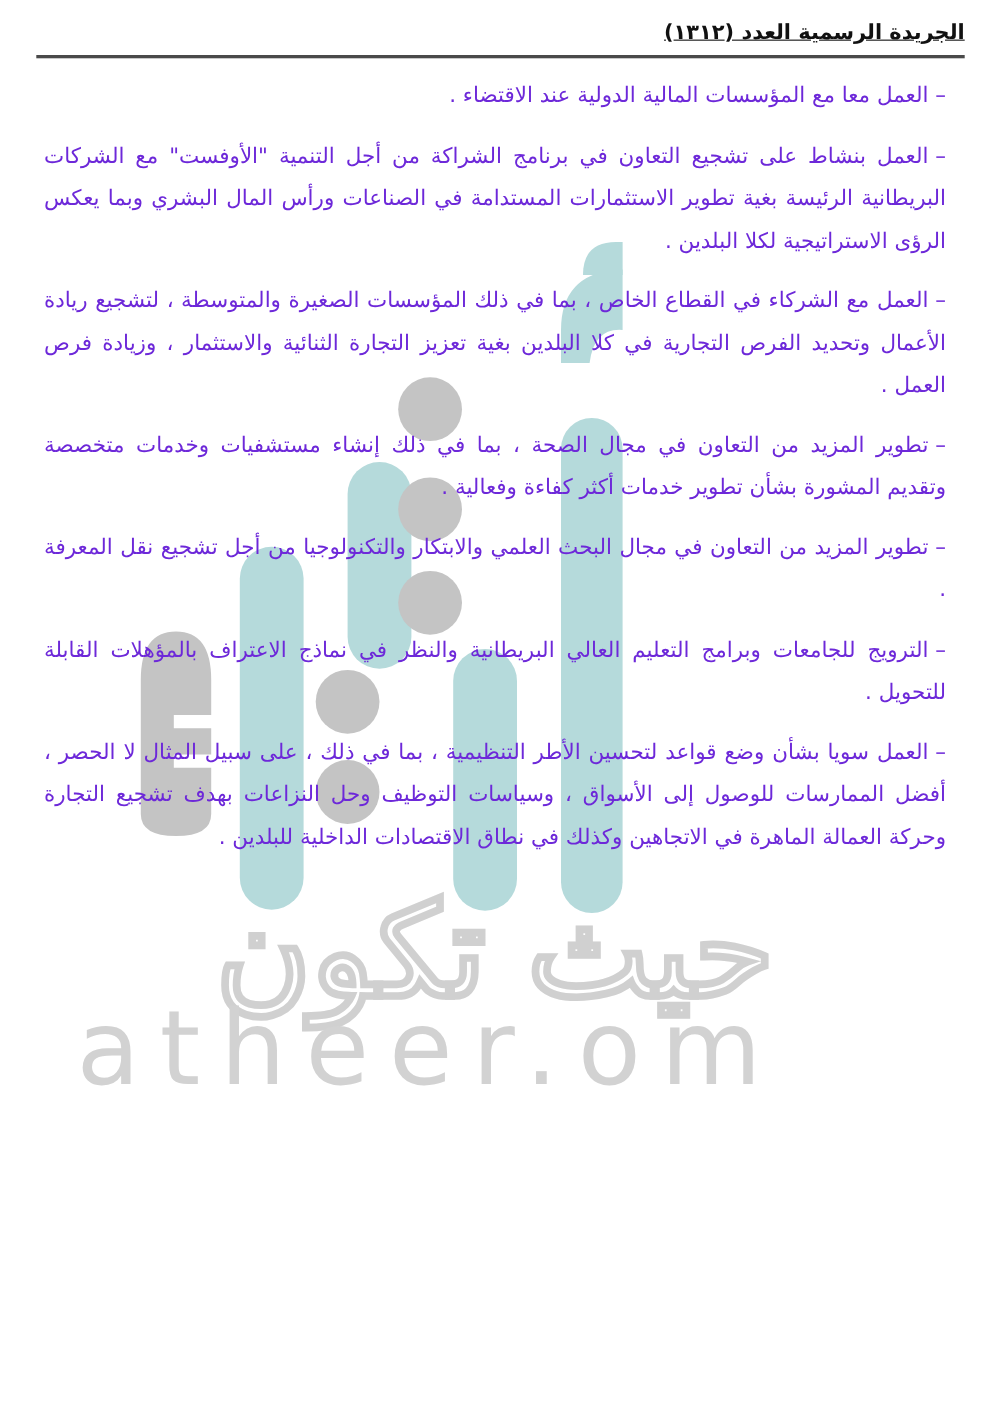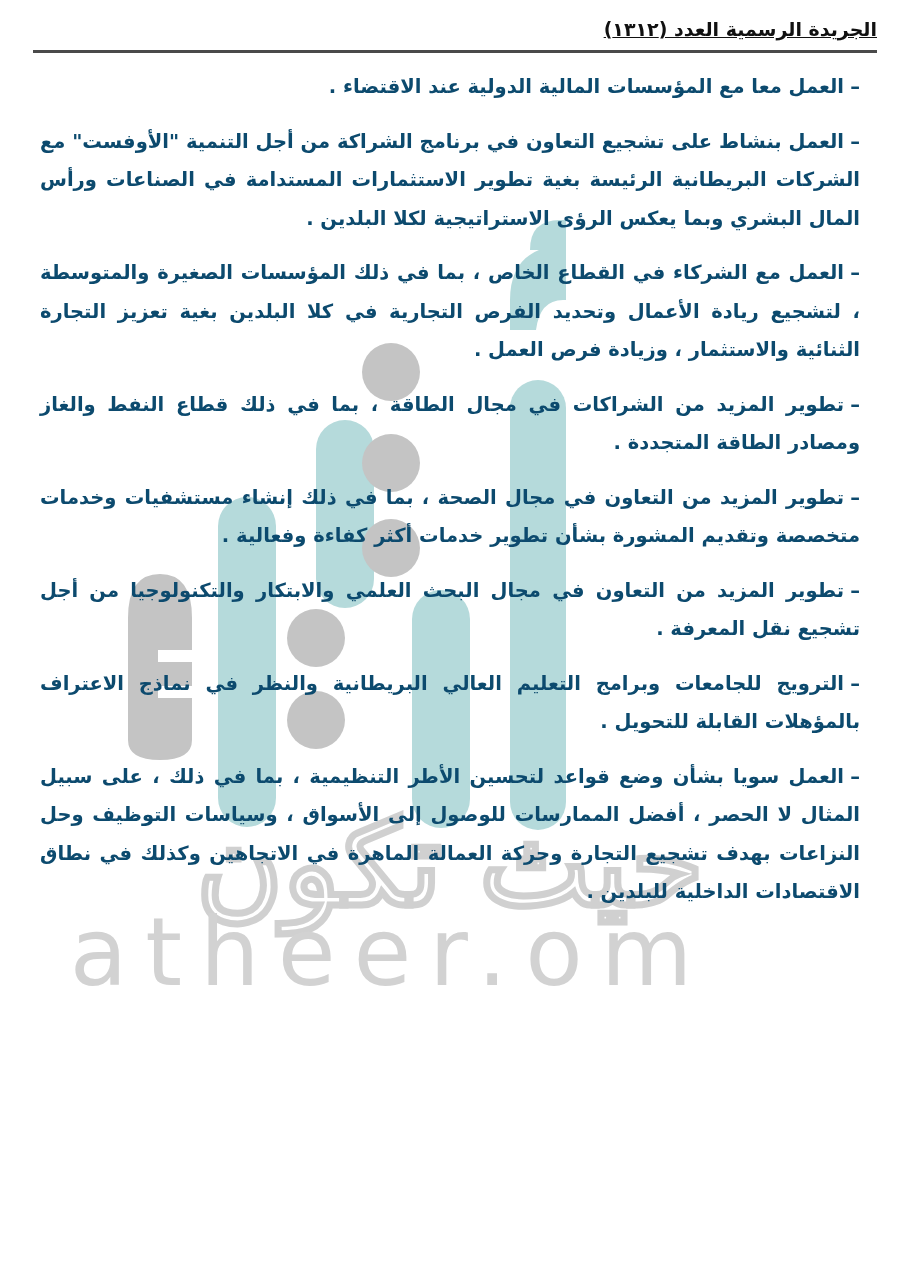--- a/index.html
+++ b/index.html
@@ -53,26 +53,26 @@
     .content {
       position: absolute;
       top: 68px;
       right: 40px;
       left: 40px;
       z-index: 2;
       direction: rtl;
     }
     .clause {
       margin: 0 0 16px 0;
-      font-weight: bold;
+      font-weight: normal;
       font-size: 19.5px;
       line-height: 38.5px;
       text-align: justify;
       text-align-last: right;
-      color: #0c4a6e;
+      color: #6d28d9;
     }
     .clause .dash {
       display: inline-block;
       width: 16px;
     }
   </style>
 </head>
 <body>
 
 <svg class="watermark" viewBox="0 0 900 1280" xmlns="http://www.w3.org/2000/svg">
@@ -106,18 +106,17 @@
 
 <div class="header">
   <div class="header-title">الجريدة الرسمية العدد (١٣١٢)</div>
 </div>
 <div class="header-rule"></div>
 
 <div class="content">
   <p class="clause"><span class="dash">–</span><span>العمل معا مع المؤسسات المالية الدولية عند الاقتضاء .</span></p>
   <p class="clause"><span class="dash">–</span><span>العمل بنشاط على تشجيع التعاون في برنامج الشراكة من أجل التنمية "الأوفست" مع الشركات البريطانية الرئيسة بغية تطوير الاستثمارات المستدامة في الصناعات ورأس المال البشري وبما يعكس الرؤى الاستراتيجية لكلا البلدين .</span></p>
   <p class="clause"><span class="dash">–</span><span>العمل مع الشركاء في القطاع الخاص ، بما في ذلك المؤسسات الصغيرة والمتوسطة ، لتشجيع ريادة الأعمال وتحديد الفرص التجارية في كلا البلدين بغية تعزيز التجارة الثنائية والاستثمار ، وزيادة فرص العمل .</span></p>
-  <p class="clause"><span class="dash">–</span><span>تطوير المزيد من الشراكات في مجال الطاقة ، بما في ذلك قطاع النفط والغاز ومصادر الطاقة المتجددة .</span></p>
   <p class="clause"><span class="dash">–</span><span>تطوير المزيد من التعاون في مجال الصحة ، بما في ذلك إنشاء مستشفيات وخدمات متخصصة وتقديم المشورة بشأن تطوير خدمات أكثر كفاءة وفعالية .</span></p>
   <p class="clause"><span class="dash">–</span><span>تطوير المزيد من التعاون في مجال البحث العلمي والابتكار والتكنولوجيا من أجل تشجيع نقل المعرفة .</span></p>
   <p class="clause"><span class="dash">–</span><span>الترويج للجامعات وبرامج التعليم العالي البريطانية والنظر في نماذج الاعتراف بالمؤهلات القابلة للتحويل .</span></p>
   <p class="clause"><span class="dash">–</span><span>العمل سويا بشأن وضع قواعد لتحسين الأطر التنظيمية ، بما في ذلك ، على سبيل المثال لا الحصر ، أفضل الممارسات للوصول إلى الأسواق ، وسياسات التوظيف وحل النزاعات بهدف تشجيع التجارة وحركة العمالة الماهرة في الاتجاهين وكذلك في نطاق الاقتصادات الداخلية للبلدين .</span></p>
 </div>
 
 </body></html>

